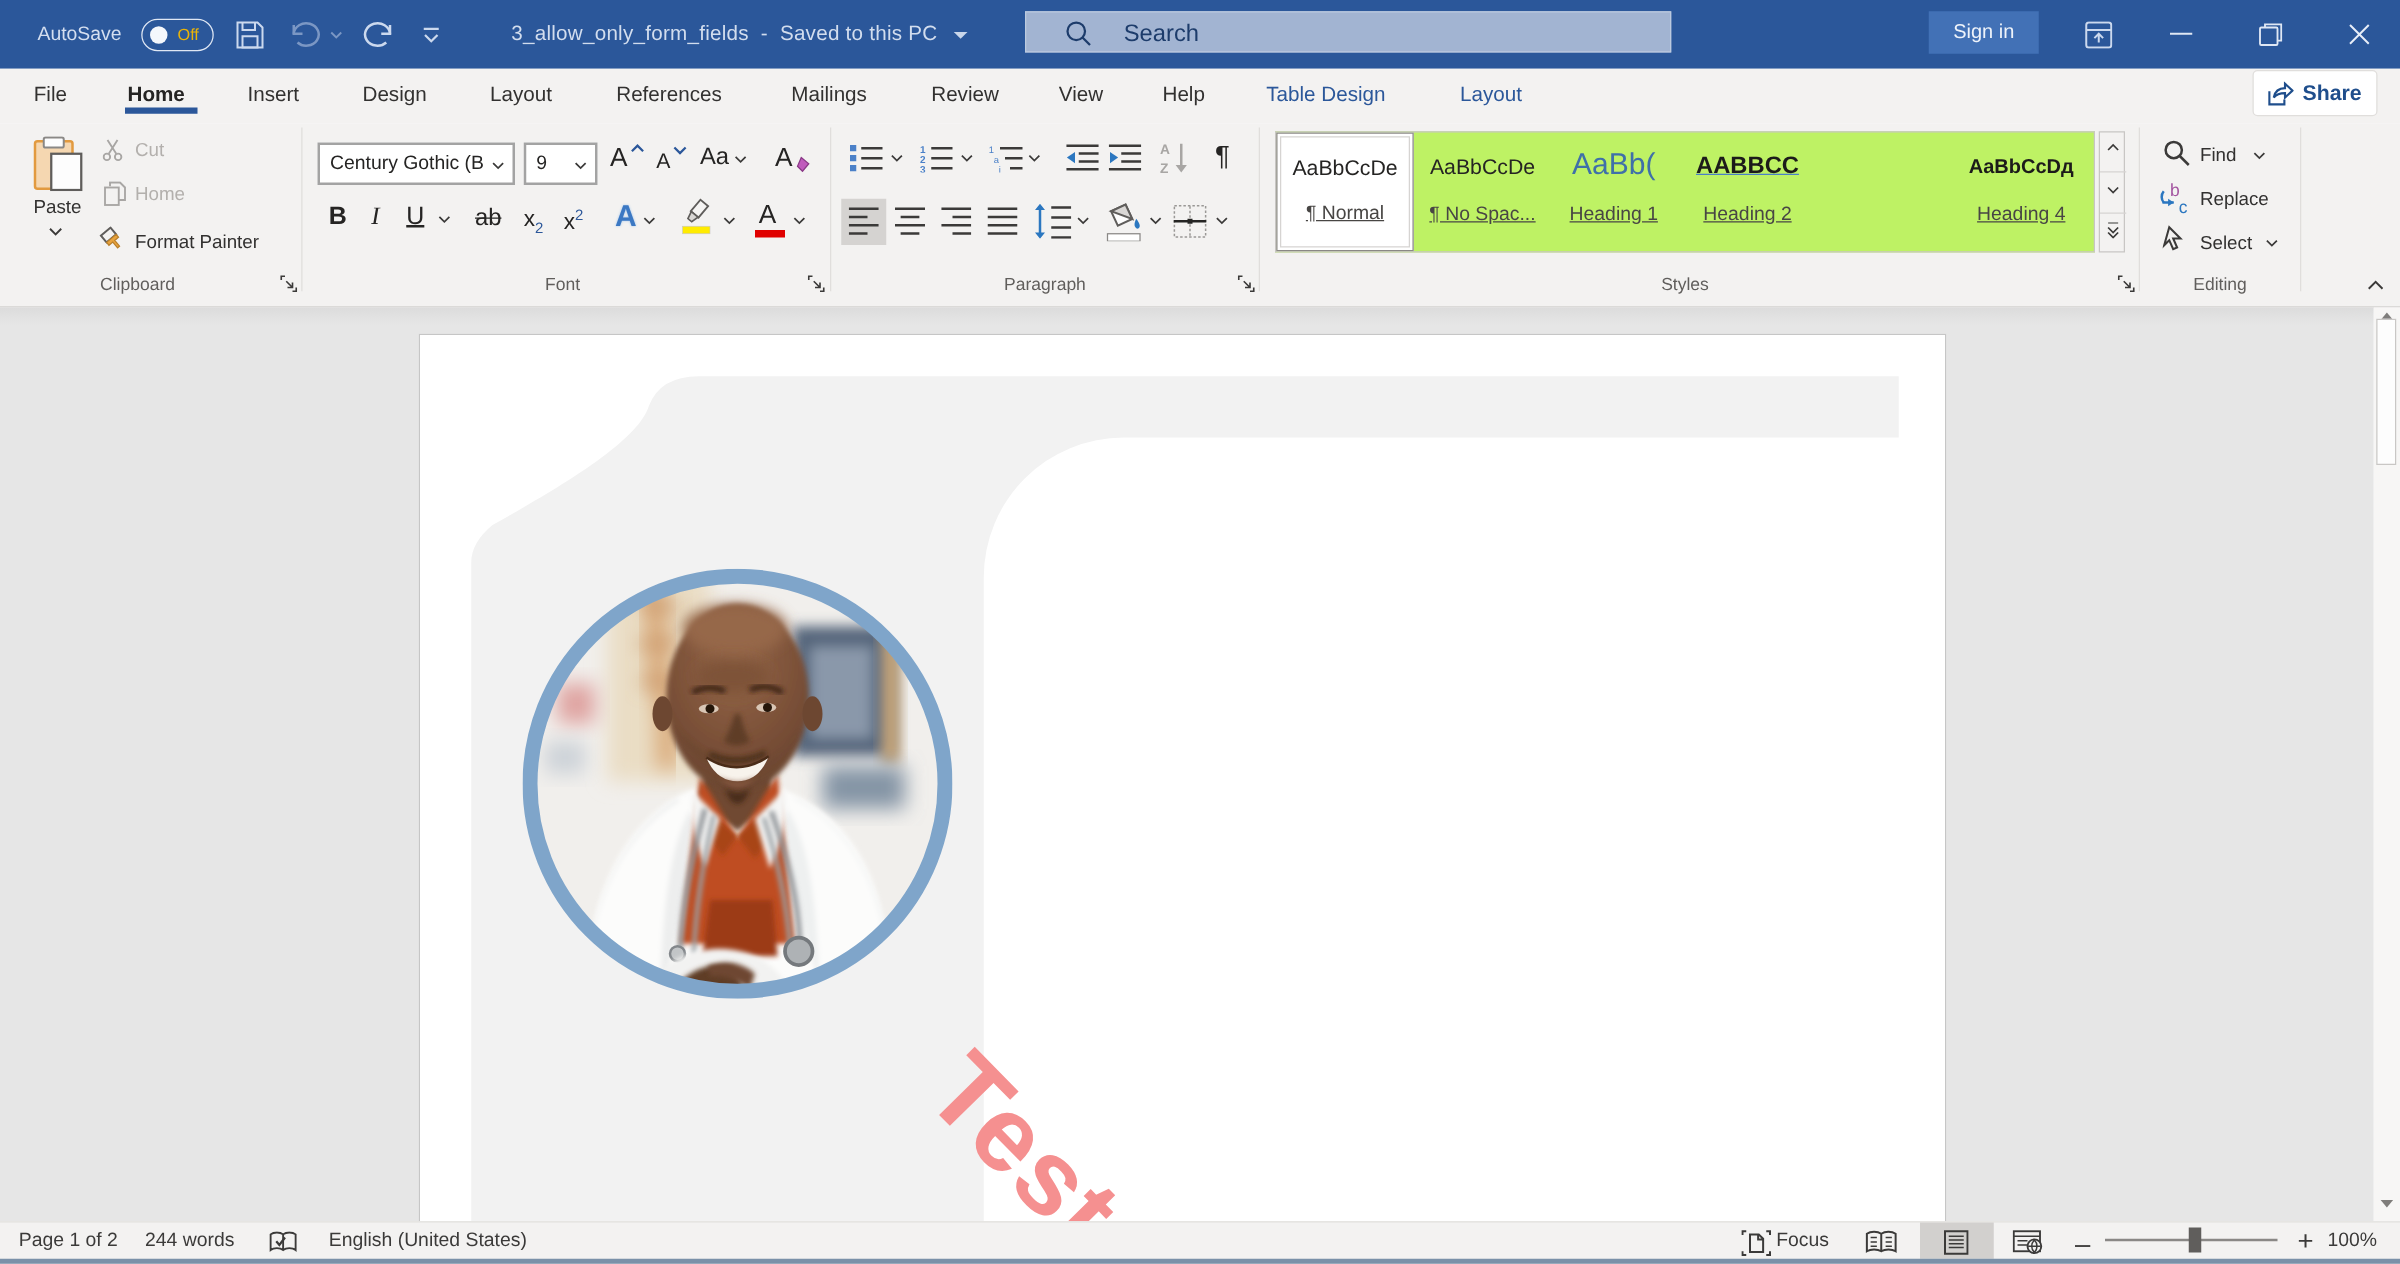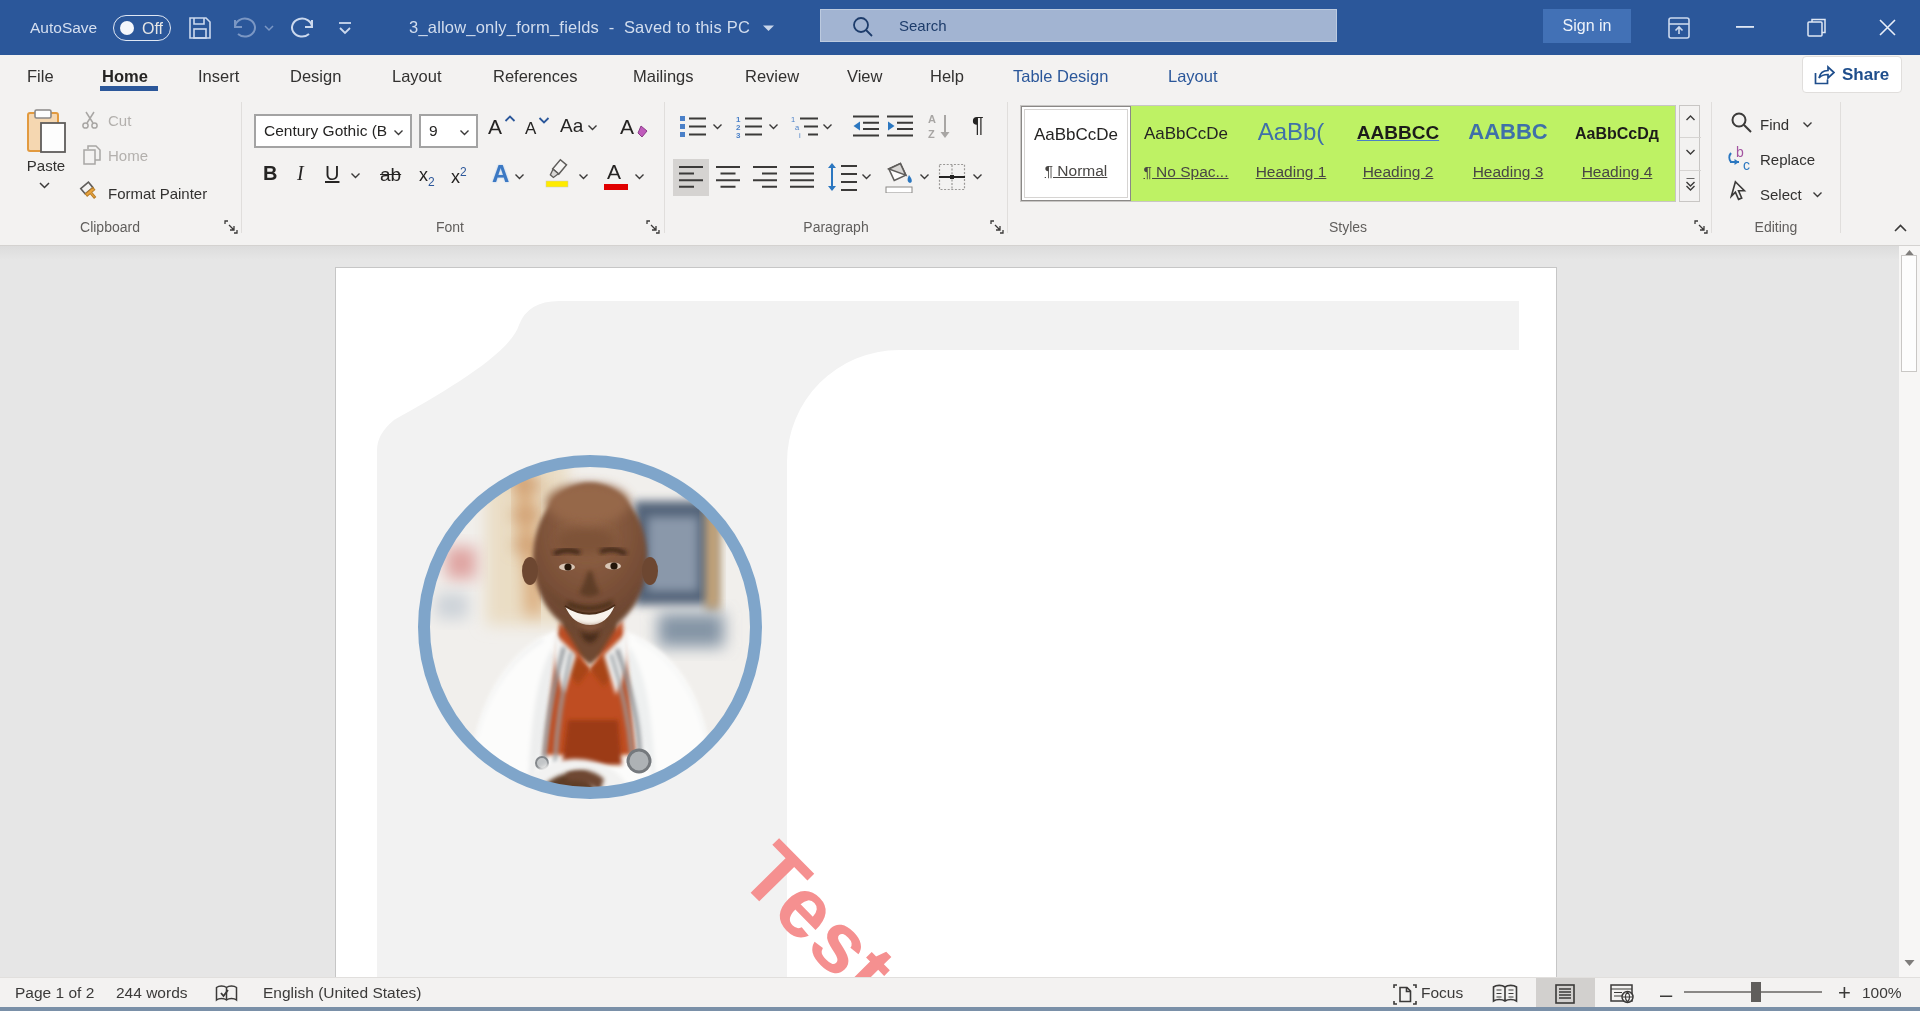--- a/index.html
+++ b/index.html
@@ -5,21 +5,21 @@
   * { margin:0; padding:0; box-sizing:border-box; }
   html,body { width:1920px; height:1011px; overflow:hidden; font-family:"Liberation Sans", sans-serif; background:#fff; }
   .abs { position:absolute; }
 
   
   #titlebar { position:absolute; left:0; top:0; width:1920px; height:55px; background:#2b579a; }
   .tb-item { position:absolute; top:0; height:55px; display:flex; align-items:center; }
   #autosave { left:30px; font-size:15.5px; color:#d5dff0; }
   #as-toggle { position:absolute; left:113px; top:15px; width:58px; height:26px; border:1.5px solid #dfe7f4; border-radius:13px; }
   #as-knob { position:absolute; left:6px; top:4.5px; width:14px; height:14px; border-radius:50%; background:#f4f7fc; }
-  #as-off { position:absolute; left:28px; top:3.5px; font-size:16px; color:#e5e5e5; }
+  #as-off { position:absolute; left:28px; top:3.5px; font-size:13px; color:#eab308; }
   #doc-title { left:409px; font-size:16.5px; color:#d2ddee; letter-spacing:0.2px; }
   #searchbox { position:absolute; left:820px; top:9px; width:517px; height:33px; background:#a2b4d2; border:1px solid #bccadf; display:flex; align-items:center; }
   #signin { position:absolute; left:1543px; top:9px; width:88px; height:34px; background:#4271b6; color:#eef3fa; font-size:16px; display:flex; align-items:center; justify-content:center; }
 
   
   #tabrow { position:absolute; left:0; top:55px; width:1920px; height:44px; background:#f3f2f1; }
   .tab { position:absolute; top:0; height:42px; display:flex; align-items:center; font-size:16.5px; color:#323130; }
   .tab.active { color:#252423; font-weight:bold; }
   .tab.ctx { color:#2b579a; }
   #home-underline { position:absolute; left:100px; top:31px; width:58px; height:4.5px; background:#2b579a; }
@@ -88,21 +88,21 @@
   </svg>
   <div class="tb-item" id="doc-title">3_allow_only_form_fields&nbsp; -&nbsp; Saved to this PC</div>
   <svg class="abs" style="left:762px;top:24px;" width="13" height="8" viewBox="0 0 13 8">
       <path d="M1 1.5 h11 l-5.5 5.5 z" fill="#c9d6ea"></path>
     </svg>
   <div id="searchbox"></div>
   <svg class="abs" style="left:851px;top:15px;" width="23" height="23" viewBox="0 0 23 23" fill="none" stroke="#1d3c6b" stroke-width="1.8">
     <circle cx="10" cy="10" r="7"></circle>
       <path d="M15 15 l6 6"></path>
   </svg>
-  <div class="abs" style="left:899px;top:17px;color:#1d3c6b;font-size:15px;">Search</div>
+  <div class="abs" style="left:899px;top:17px;color:#1d3c6b;font-size:19px;">Search</div>
   <div id="signin">Sign in</div>
 
   <svg class="abs" style="left:1668px;top:17px;" width="22" height="22" viewBox="0 0 22 22" fill="none" stroke="#ccd9ee" stroke-width="1.6">
     <rect x="1" y="1" width="20" height="20" rx="2"></rect>
       <path d="M1 7 h20"></path>
       <path d="M11 17 v-6 m-3.5 2.5 l3.5 -3.5 l3.5 3.5"></path>
   </svg>
 
   <svg class="abs" style="left:1736px;top:26px;" width="18" height="3" viewBox="0 0 18 3">
       <rect width="18" height="1.8" fill="#dfe7f4"></rect>
@@ -395,24 +395,20 @@
       <div class="stylesample" style="top:18px;font-size:17px;color:#252423;">AaBbCcDе</div>
       <div class="stylelabel">¶ No Spac...</div>
     </div>
     <div class="styleitem" style="left:220px;width:100px;">
       <div class="stylesample" style="top:12px;font-size:24px;color:#3f70a9;">AaBb(</div>
       <div class="stylelabel">Heading 1</div>
     </div>
     <div class="styleitem" style="left:322px;width:110px;">
       <div class="stylesample" style="top:16px;font-size:19px;font-weight:bold;color:#1c1b1a;text-decoration:underline;text-decoration-color:#4a80c8;">AABBCC</div>
       <div class="stylelabel">Heading 2</div>
-    </div>
-    <div class="styleitem" style="left:434px;width:106px;">
-      <div class="stylesample" style="top:13px;font-size:22px;font-weight:bold;color:#3f70a9;">AABBC</div>
-      <div class="stylelabel">Heading 3</div>
     </div>
     <div class="styleitem" style="left:542px;width:108px;">
       <div class="stylesample" style="top:19px;font-size:16px;font-weight:bold;color:#1c1b1a;">AaBbCcDд</div>
       <div class="stylelabel">Heading 4</div>
     </div>
   </div>
 
   <div class="abs" style="left:1679px;top:6px;width:21px;height:97px;background:#f3f2f1;border:1px solid #c8c6c4;">
     <svg class="abs" style="left:5px;top:8px;" width="11" height="8" viewBox="0 0 11 8" fill="none" stroke="#3b3a39" stroke-width="1.4">
         <path d="M1.5 6 l4 -4 l4 4"></path>

